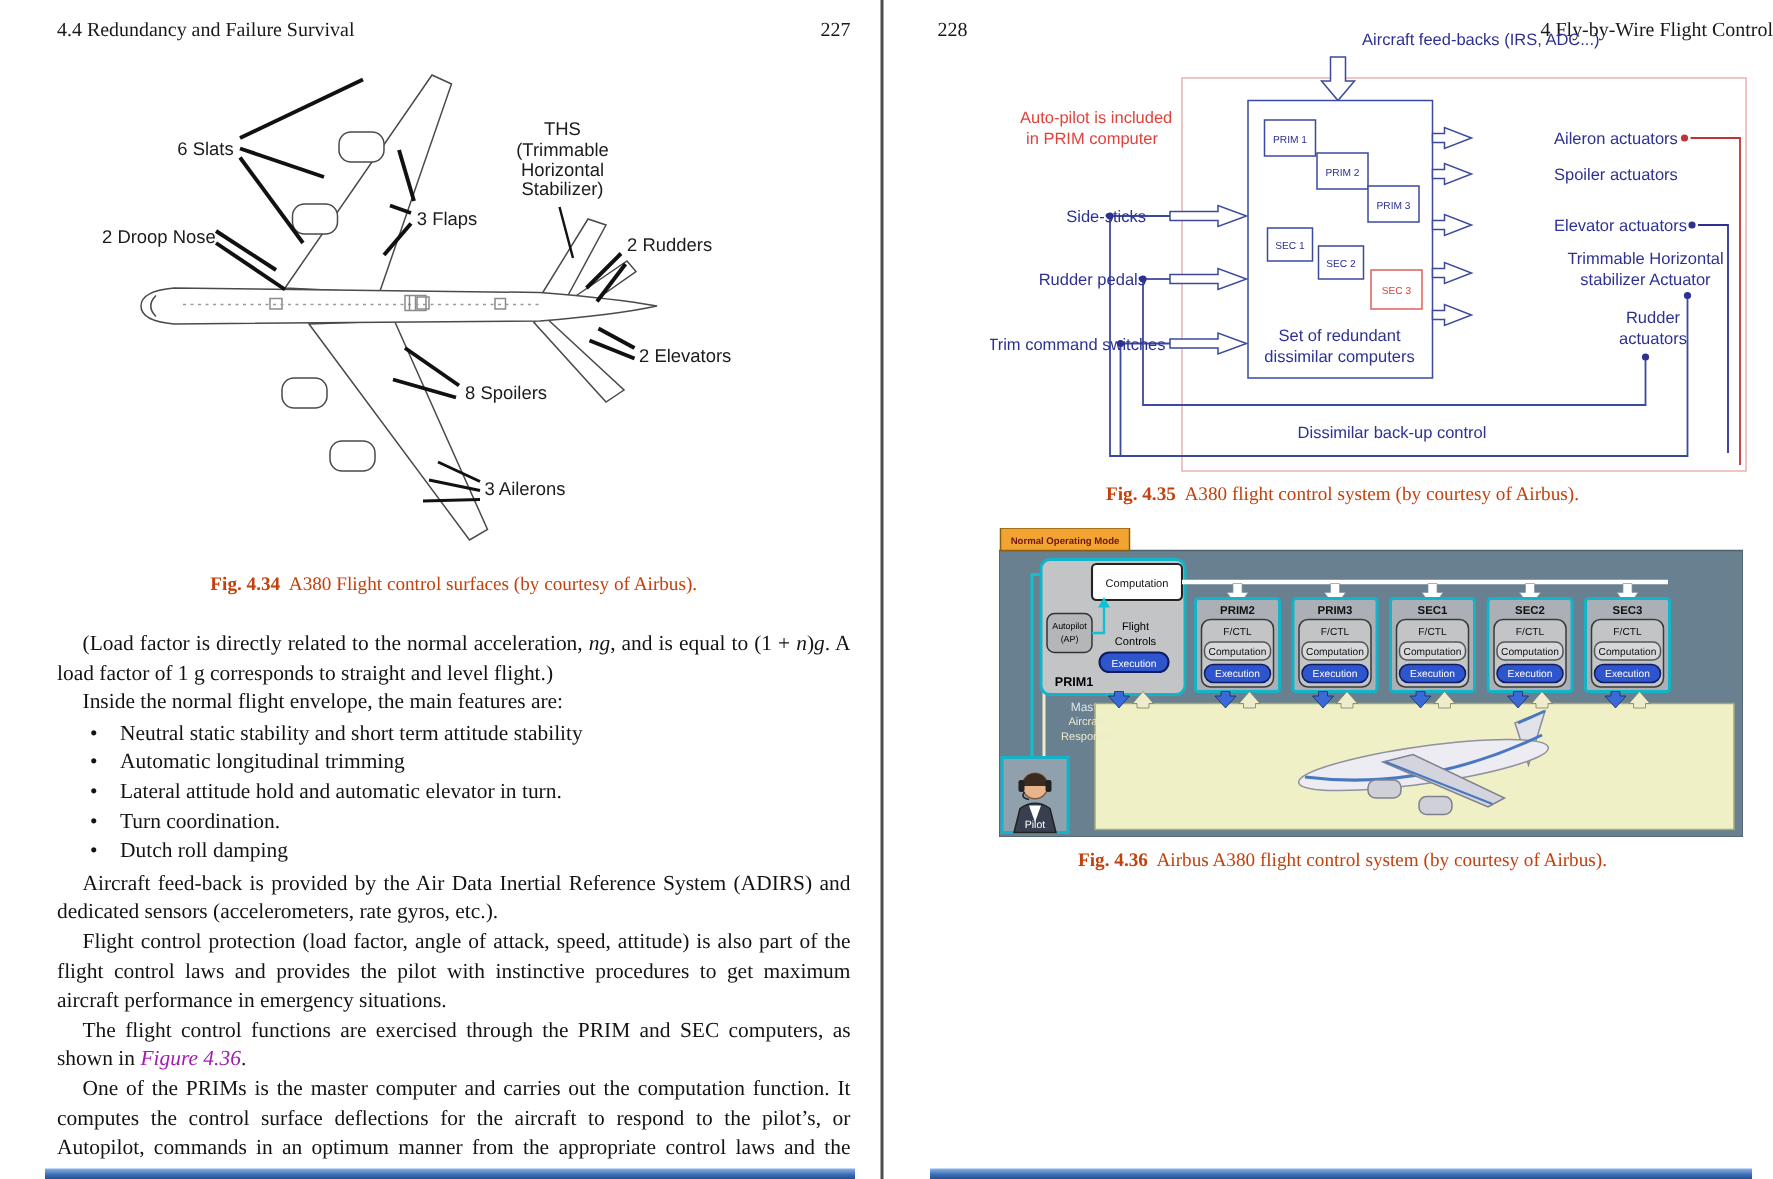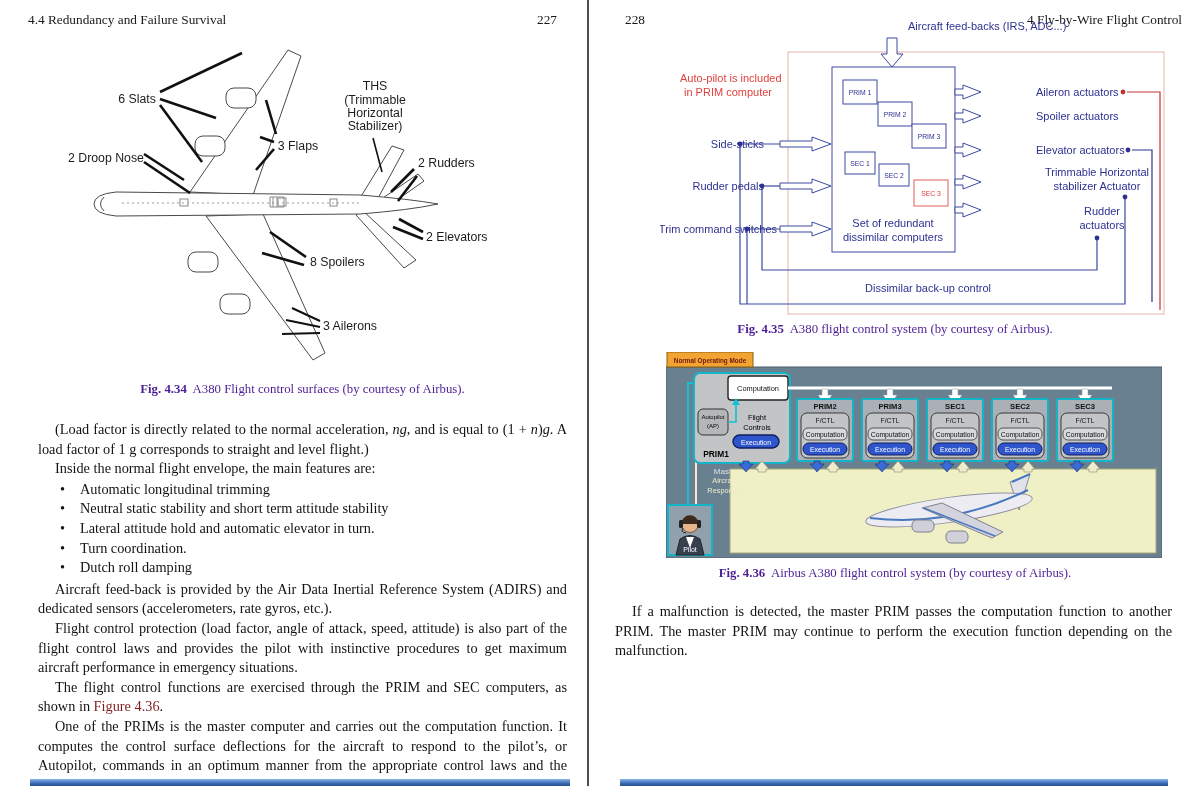--- a/index.html
+++ b/index.html
@@ -4,31 +4,31 @@
 <style>
   html,body{margin:0;padding:0;}
   body{width:1182px;height:786px;position:relative;background:#ffffff;overflow:hidden;
        font-family:"Liberation Serif",serif;color:#111;}
   .page{position:absolute;top:0;height:786px;background:#fff;}
   #page-left{left:0;width:588px;}
   #page-right{left:590px;width:668px;}
   #divider{position:absolute;left:587px;top:0;width:2px;height:786px;background:#4d4d4d;}
   .pg-header{position:absolute;display:flex;justify-content:space-between;
              font-size:13.3px;color:#191919;}
-  #page-left .pg-header{left:28px;top:12px;width:529px;}
+  #page-left .pg-header{left:38px;top:12px;width:529px;}
   #page-right .pg-header{left:35px;top:12px;width:557px;}
-  .caption{position:absolute;font-size:12.8px;text-align:center;color:#4c1d95;}
+  .caption{position:absolute;font-size:12.8px;text-align:center;color:#c2410c;}
   .caption b{font-weight:bold;}
   .body-text{position:absolute;font-size:14.3px;line-height:19.6px;text-align:justify;color:#131313;}
   .body-text p{margin:0;text-indent:17px;}
   .body-text ul{margin:1px 0 2px 0;padding:0;list-style:none;}
   .body-text li{position:relative;padding-left:42px;text-align:left;}
   .body-text li::before{content:"\2022";position:absolute;left:22px;}
   .ital{font-style:italic;}
-  .fig-link{color:#7f1d1d;cursor:pointer;}
+  .fig-link{color:#a21caf;cursor:pointer;font-style:italic;}
   svg text{font-family:"Liberation Sans",sans-serif;}
   .f34lbl{font-size:12.3px;fill:#1c1c1c;}
   .f35blue{fill:#2e3192;font-size:11px;}
   .f35red{fill:#e0423c;font-size:11px;}
   .f35box{fill:#ffffff;stroke:#3b4a9f;stroke-width:1;}
   .f35cmp{font-size:6.8px;fill:#2e3192;}
   .f35arr{fill:#ffffff;stroke:#3b4a9f;stroke-width:1;}
   .f36ttl{font-size:7.6px;font-weight:bold;fill:#101010;}
   .f36sm{font-size:6.8px;fill:#101010;}
   .f36ex{font-size:6.8px;fill:#ffffff;}
@@ -109,22 +109,22 @@
 
   <div class="caption" style="left:38px;top:382px;width:529px;">
     <b>Fig. 4.34</b>&nbsp;
     <span>A380 Flight control surfaces (by courtesy of Airbus).</span>
   </div>
 
   <div class="body-text" style="left:38px;top:420px;width:529px;">
     <p><span>(Load factor is directly related to the normal acceleration, </span><span class="ital">ng</span><span>, and is equal to (1 + </span><span class="ital">n</span><span>)</span><span class="ital">g</span><span>. A load factor of 1 g corresponds to straight and level flight.)</span></p>
     <p>Inside the normal flight envelope, the main features are:</p>
     <ul>
+      <li>Neutral static stability and short term attitude stability</li>
       <li>Automatic longitudinal trimming</li>
-      <li>Neutral static stability and short term attitude stability</li>
       <li>Lateral attitude hold and automatic elevator in turn.</li>
       <li>Turn coordination.</li>
       <li>Dutch roll damping</li>
     </ul>
     <p>Aircraft feed-back is provided by the Air Data Inertial Reference System (ADIRS) and dedicated sensors (accelerometers, rate gyros, etc.).</p>
     <p>Flight control protection (load factor, angle of attack, speed, attitude) is also part of the flight control laws and provides the pilot with instinctive procedures to get maximum aircraft performance in emergency situations.</p>
     <p><span>The flight control functions are exercised through the PRIM and SEC computers, as shown in </span><span class="fig-link">Figure 4.36</span><span>.</span></p>
     <p>One of the PRIMs is the master computer and carries out the computation function. It computes the control surface deflections for the aircraft to respond to the pilot’s, or Autopilot, commands in an optimum manner from the appropriate control laws and the aircraft feedback from the ADIRS.</p>
   </div>
 
@@ -357,17 +357,16 @@
       <text x="24" y="200" text-anchor="middle" style="font-size:7px" fill="#ffffff">Pilot</text>
     </g>
   </svg>
 
   <div class="caption" style="left:35px;top:566px;width:540px;">
     <b>Fig. 4.36</b>&nbsp;
     <span>Airbus A380 flight control system (by courtesy of Airbus).</span>
   </div>
 
   <div class="body-text" style="left:25px;top:602px;width:557px;">
-    <p>If a malfunction is detected, the master PRIM passes the computation function to another PRIM. The master PRIM may continue to perform the execution function depending on the malfunction.</p>
   </div>
 
   <div class="bbar" style="left:30px;width:548px;"></div>
 </div>
 
 </body></html>

